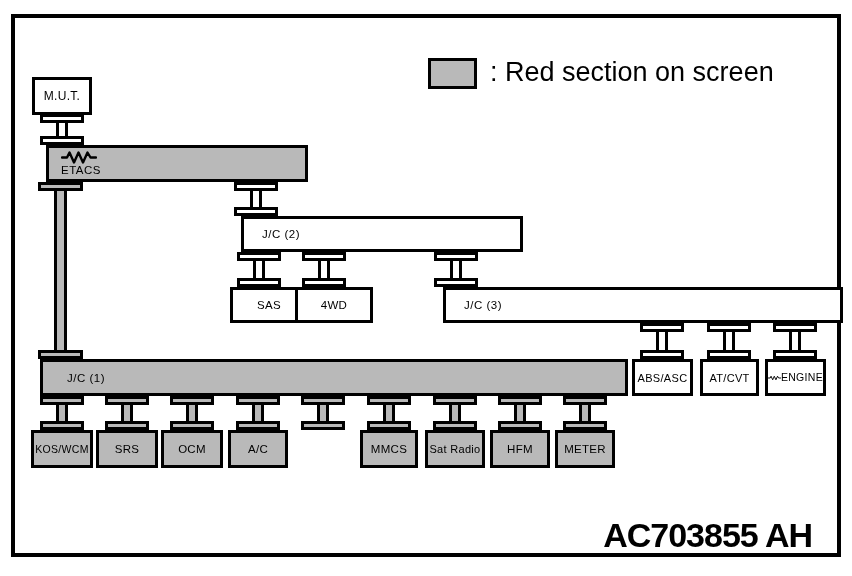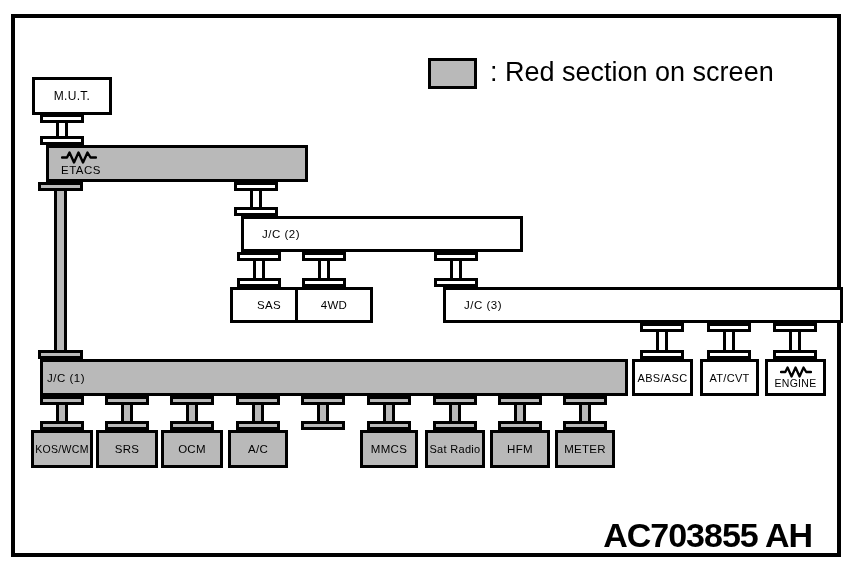--- a/index.html
+++ b/index.html
@@ -15,21 +15,21 @@
     position:absolute; box-sizing:border-box; border:3px solid #000; background:#fff;
     display:flex; align-items:center; padding-left:18px; font-size:11.5px; letter-spacing:.5px;margin-left:16px;
   }
   .bar.stack { flex-direction:column; align-items:flex-start; justify-content:center; padding-left:12px; }
   
   .node {
     position:absolute; box-sizing:border-box; border:3px solid #000; background:#fff;
     display:flex; align-items:center; justify-content:center; text-align:center;
     font-size:11.5px; letter-spacing:.3px;
   }
-  .node.stack { flex-direction:column; justify-content:center; line-height:11px; }
+  .node.stack { flex-direction:row; justify-content:center; line-height:11px; }
   .g { background:var(--highlight); }
 
   
   .conn { position:absolute; display:flex; flex-direction:column; align-items:center; }
   .fl { width:44px; height:9px; box-sizing:border-box; border:3px solid #000; background:#fff; }
   .st { width:12px; height:16px; box-sizing:border-box; border-left:3px solid #000; border-right:3px solid #000; background:#fff; }
   .conn.g .fl, .conn.g .st { background:var(--highlight); }
   .conn { background:transparent; }
 
   .legend-swatch { position:absolute; box-sizing:border-box; border:3px solid #000; background:var(--highlight); }
@@ -40,21 +40,21 @@
 </head>
 <body>
 
 <div id="canvas">
 
   <div class="frame" style="left:11px;top:14px;width:830px;height:543px"></div>
 
   <div class="legend-swatch" style="left:428px;top:58px;width:49px;height:31px"></div>
   <div class="legend-label" style="left:490px;top:56px">: Red section on screen</div>
 
-  <div class="node" style="left:32px;top:77px;width:80px;height:38px;font-size:12px">
+  <div class="node" style="left:32px;top:77px;width:60px;height:38px;font-size:12px">
     <span>M.U.T.</span>
   </div>
   <div class="conn" style="left:40px;top:114px">
     <div class="fl"></div>
     <div class="st" style="height:13px"></div>
     <div class="fl"></div>
   </div>
 
   <div class="bar stack g" style="left:30px;top:145px;width:262px;height:37px">
     <svg class="res" width="36" height="13" viewBox="0 0 36 13">
@@ -114,21 +114,21 @@
     <div class="fl"></div>
     <div class="st" style="height:18px"></div>
     <div class="fl"></div>
   </div>
   <div class="conn" style="left:773px;top:323px">
     <div class="fl"></div>
     <div class="st" style="height:18px"></div>
     <div class="fl"></div>
   </div>
 
-  <div class="bar g" style="left:24px;top:359px;width:588px;height:37px;padding-left:4px">
+  <div class="bar g" style="left:24px;top:359px;width:588px;height:37px;padding-left:24px">
     <span>J/C (1)</span>
   </div>
 
   <div class="node" style="left:632px;top:359px;width:61px;height:37px;font-size:11px">
     <span>ABS/ASC</span>
   </div>
   <div class="node" style="left:700px;top:359px;width:59px;height:37px;font-size:11px">
     <span>AT/CVT</span>
   </div>
   <div class="node stack" style="left:765px;top:359px;width:61px;height:37px;font-size:10.5px">

